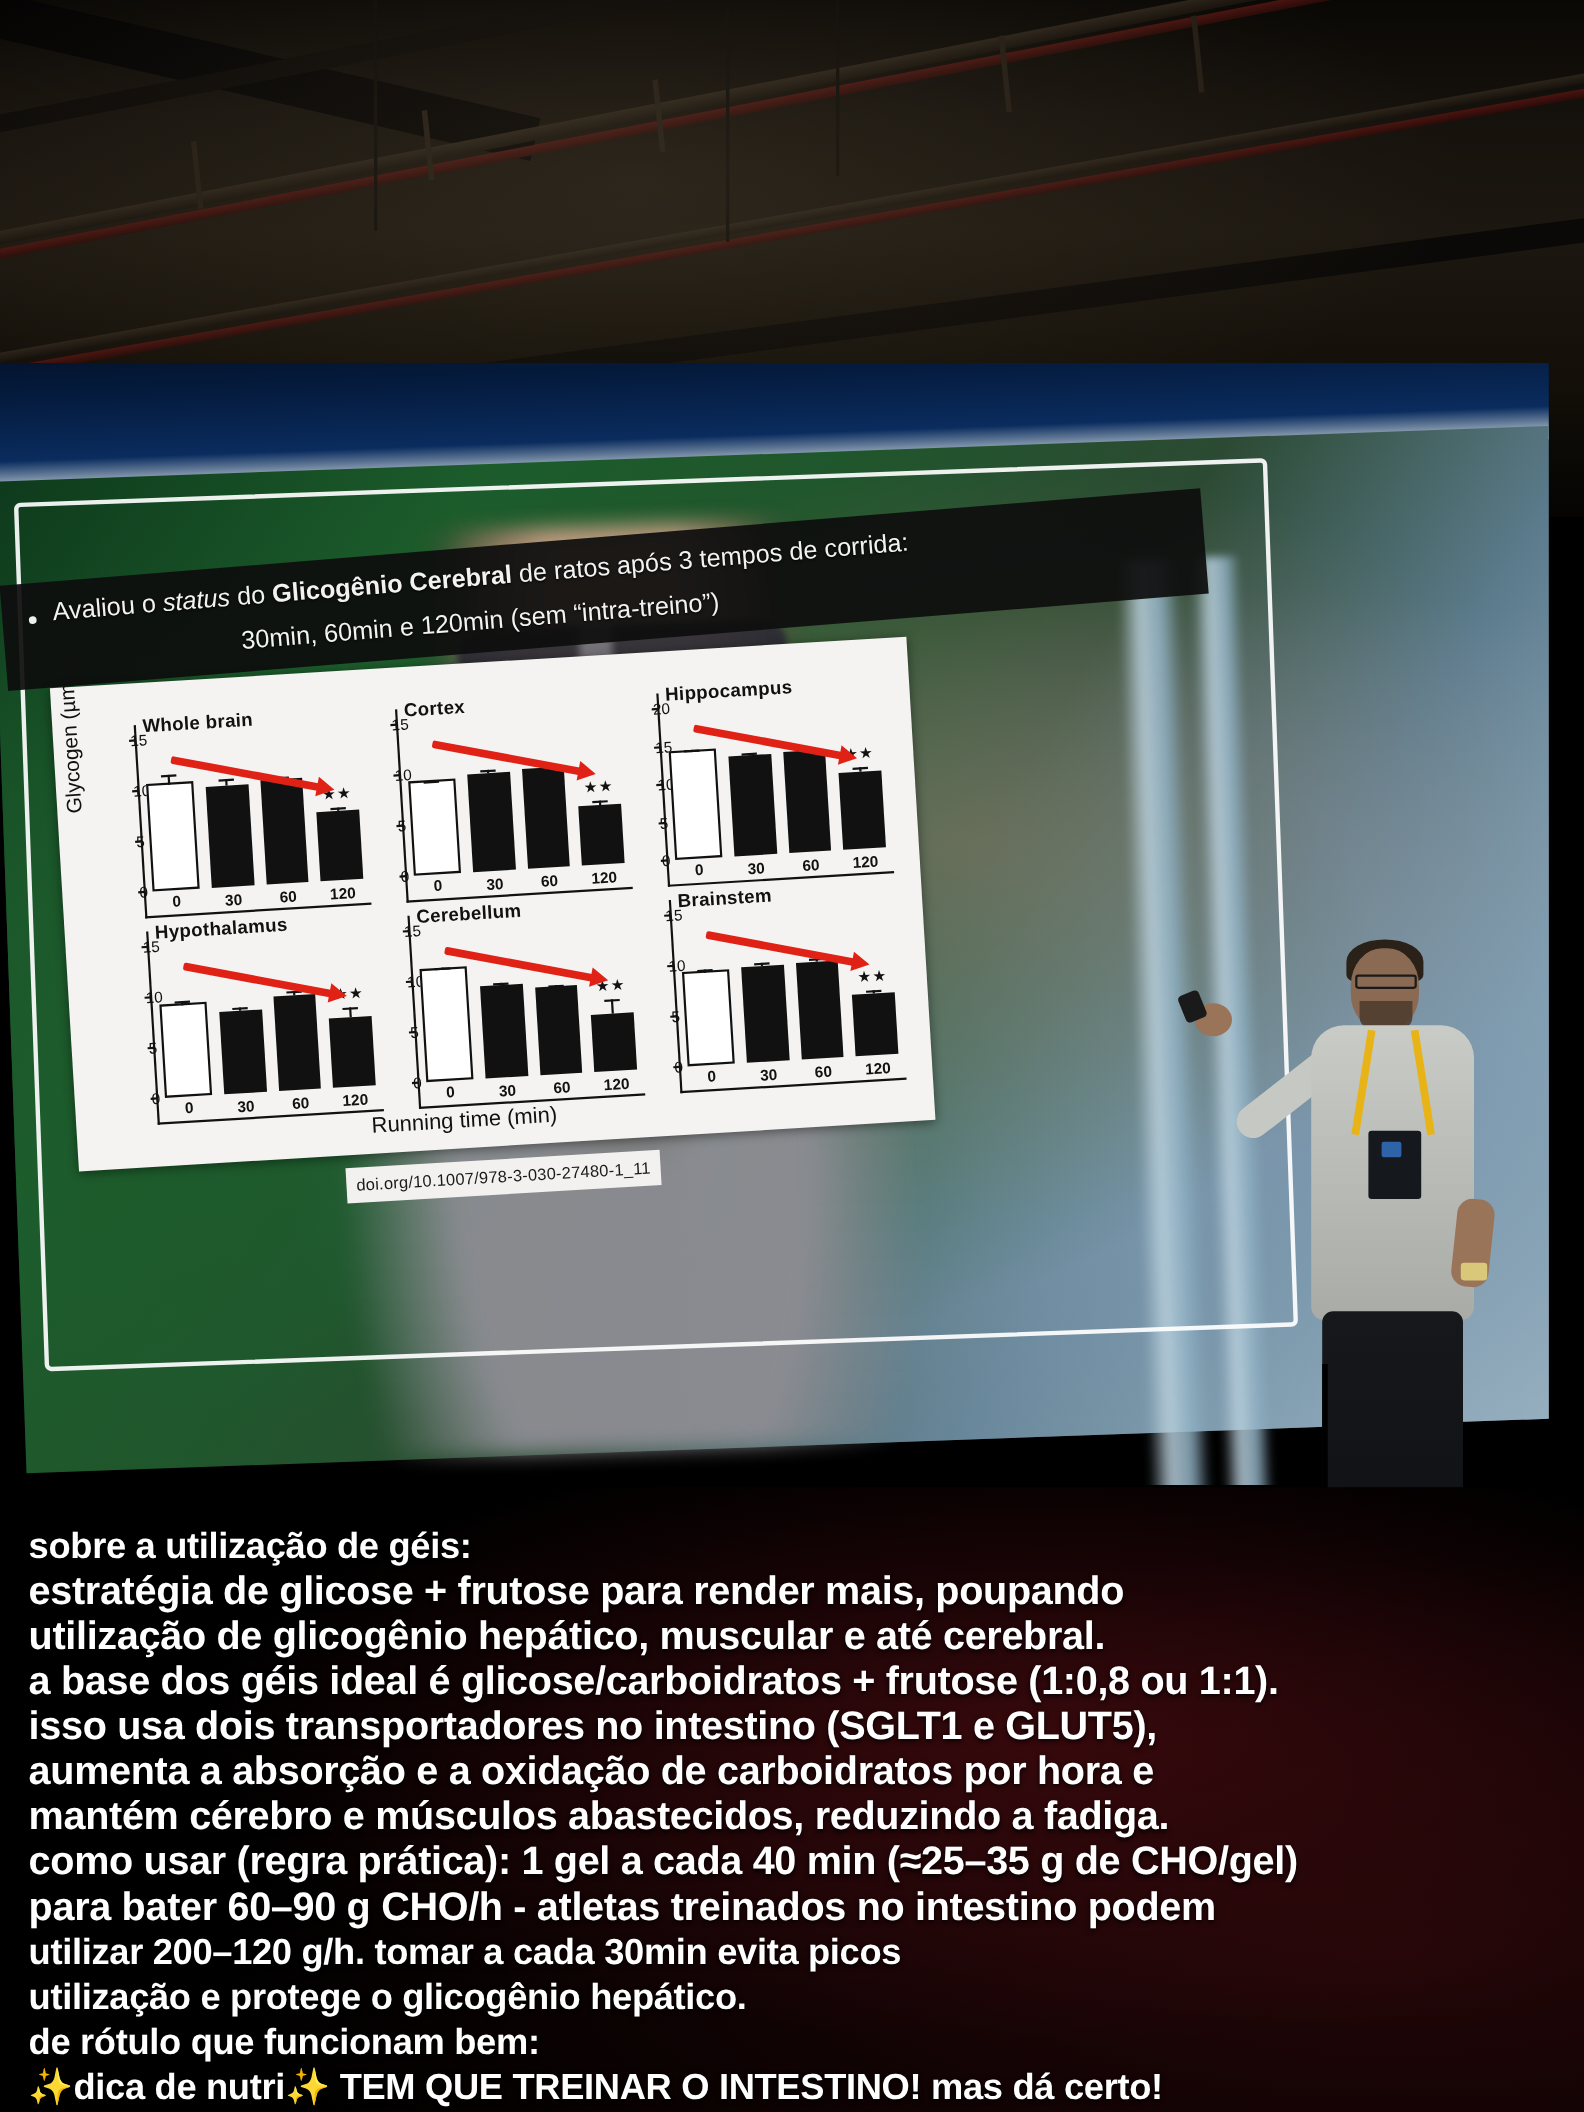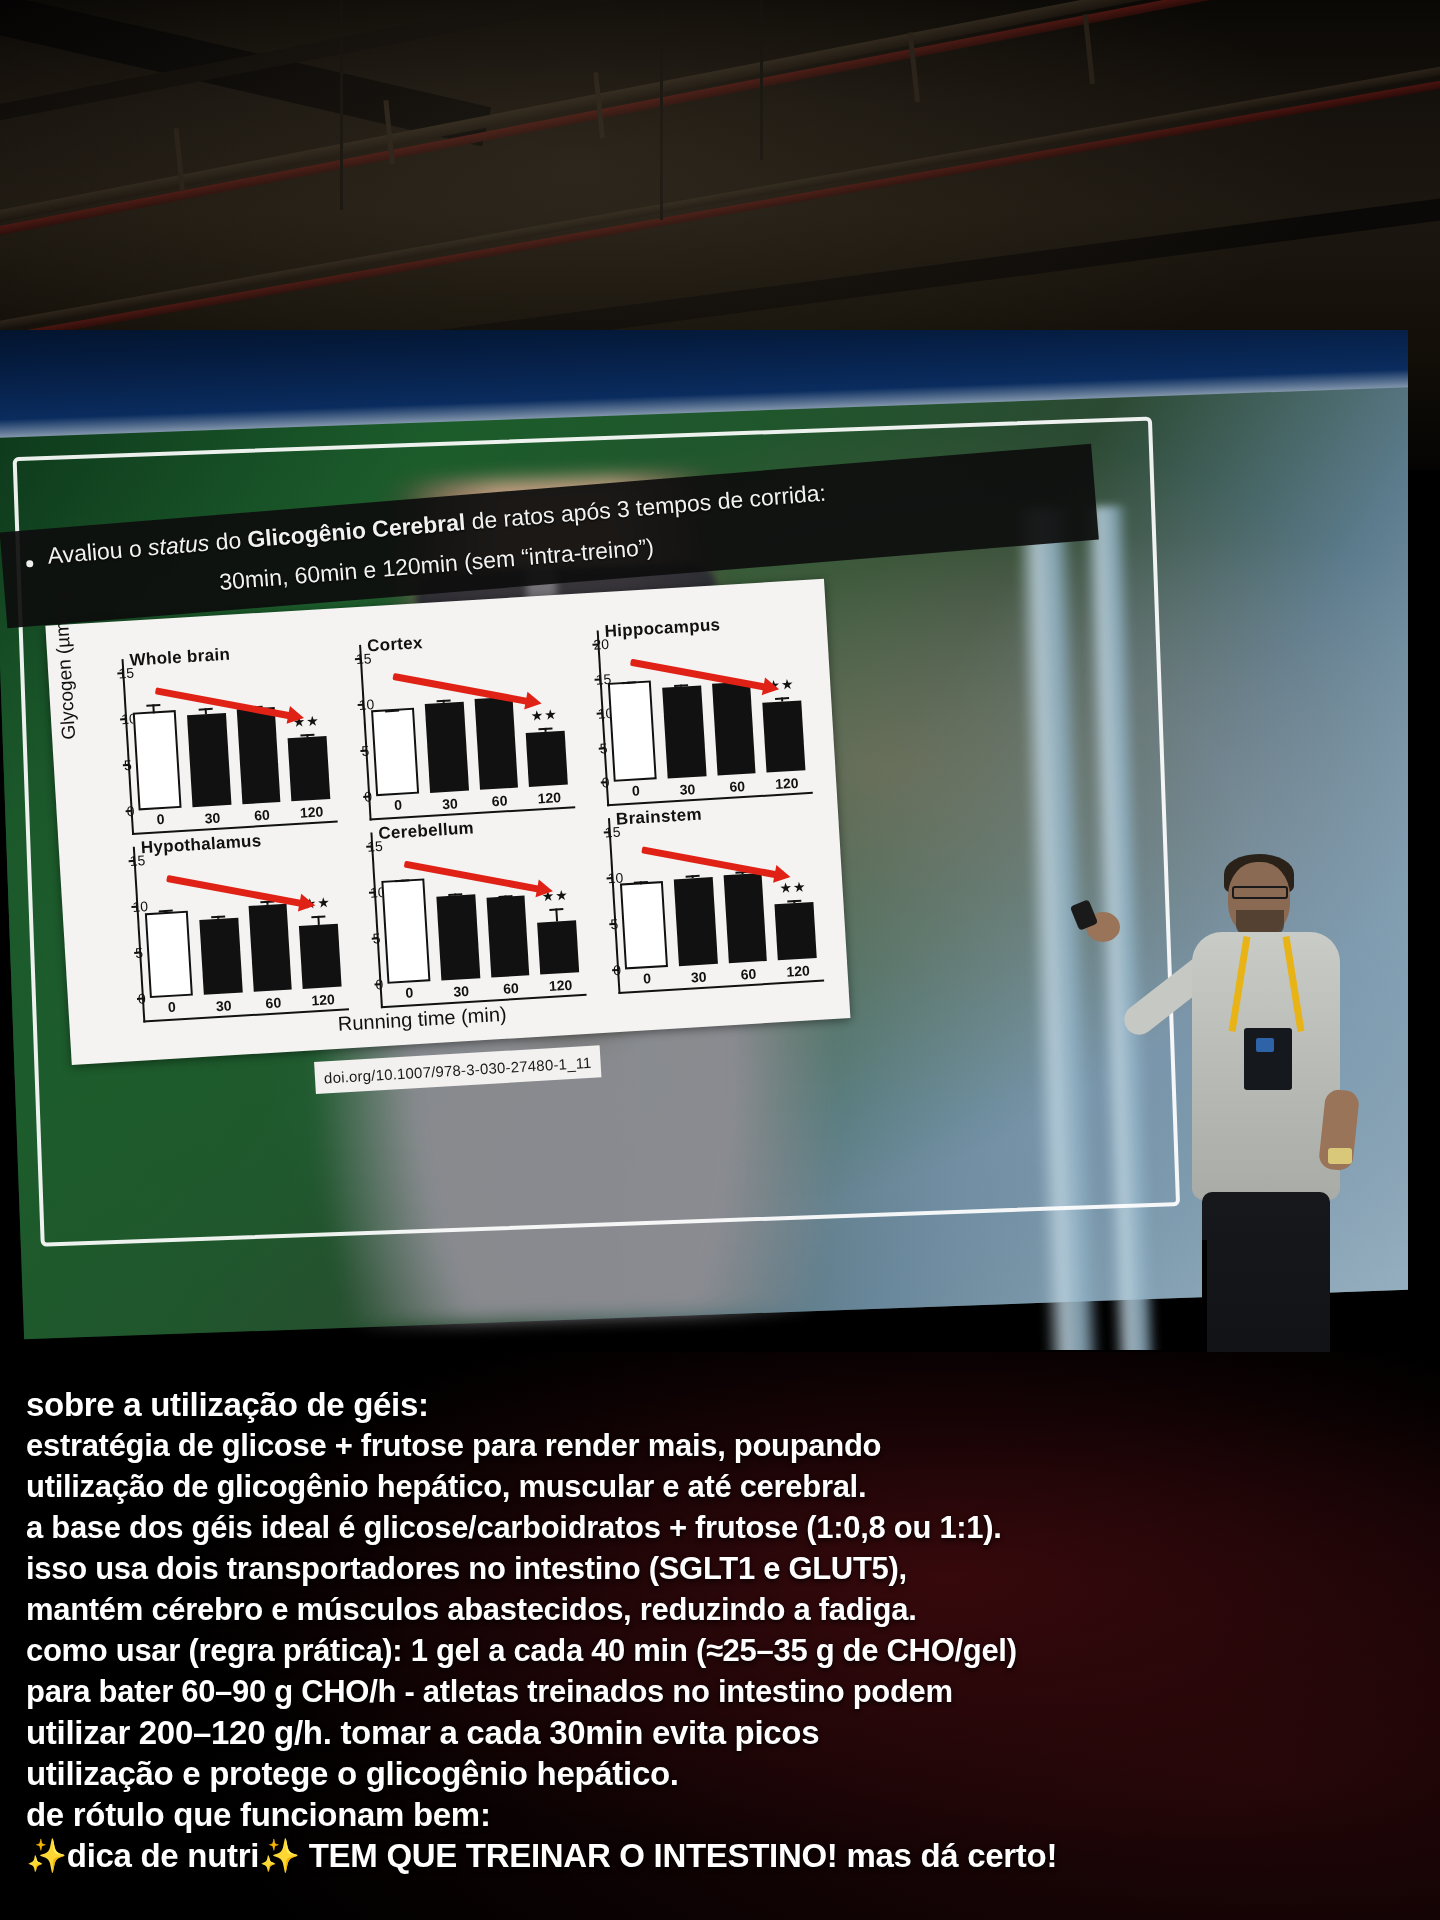--- a/index.html
+++ b/index.html
@@ -244,21 +244,21 @@
     padding:32px 26px 0 26px;
   }
   .cap-line {
     color:#fff; font-weight:700;
     font-size:33px; line-height:41px;
     letter-spacing:-.3px;
     white-space:nowrap;
     text-shadow:0 2px 5px rgba(0,0,0,.9);
     font-family:"Liberation Sans", sans-serif;
   }
-  .cap-line.small { font-size:31px; }
+  .cap-line.small { font-size:36px; }
   .sparkle { color:#f5c842; }
 </style>
 </head>
 <body>
 
 <div id="stage">
 
   <div class="hall">
     <div class="bigbeam" style="left:-20px; top:-10px; width:520px; height:40px; transform:rotate(13deg);"></div>
     <div class="truss dark" style="left:-30px; top:110px; width:1500px; transform:rotate(-11deg); height:16px;"></div>
@@ -557,20 +557,21 @@
   <div class="aud" style="left:1210px; bottom:360px; width:230px; height:120px;"></div>
   <div class="aud" style="left:1120px; bottom:372px; width:130px; height:70px;"></div>
 
   <div class="caption" id="caption">
 
   <div class="cap-line">sobre a utilização de géis:</div>
       <div class="cap-line small">estratégia de glicose + frutose para render mais, poupando</div>
       <div class="cap-line small">utilização de glicogênio hepático, muscular e até cerebral.</div>
       <div class="cap-line small">a base dos géis ideal é glicose/carboidratos + frutose (1:0,8 ou 1:1).</div>
       <div class="cap-line small">isso usa dois transportadores no intestino (SGLT1 e GLUT5),</div>
+      <div class="cap-line small">aumenta a absorção e a oxidação de carboidratos por hora e</div>
       <div class="cap-line small">mantém cérebro e músculos abastecidos, reduzindo a fadiga.</div>
       <div class="cap-line small">como usar (regra prática): 1 gel a cada 40 min (≈25–35 g de CHO/gel)</div>
       <div class="cap-line small">para bater 60–90 g CHO/h - atletas treinados no intestino podem</div>
       <div class="cap-line">utilizar 200–120 g/h. tomar a cada 30min evita picos</div>
       <div class="cap-line">utilização e protege o glicogênio hepático.</div>
       <div class="cap-line"> de rótulo que funcionam bem:</div>
       <div class="cap-line"><span class="sparkle">✨</span><span>dica de nutri</span><span class="sparkle">✨</span><span> TEM QUE TREINAR O INTESTINO! mas dá certo!</span></div>
     </div>
 
 </div>

